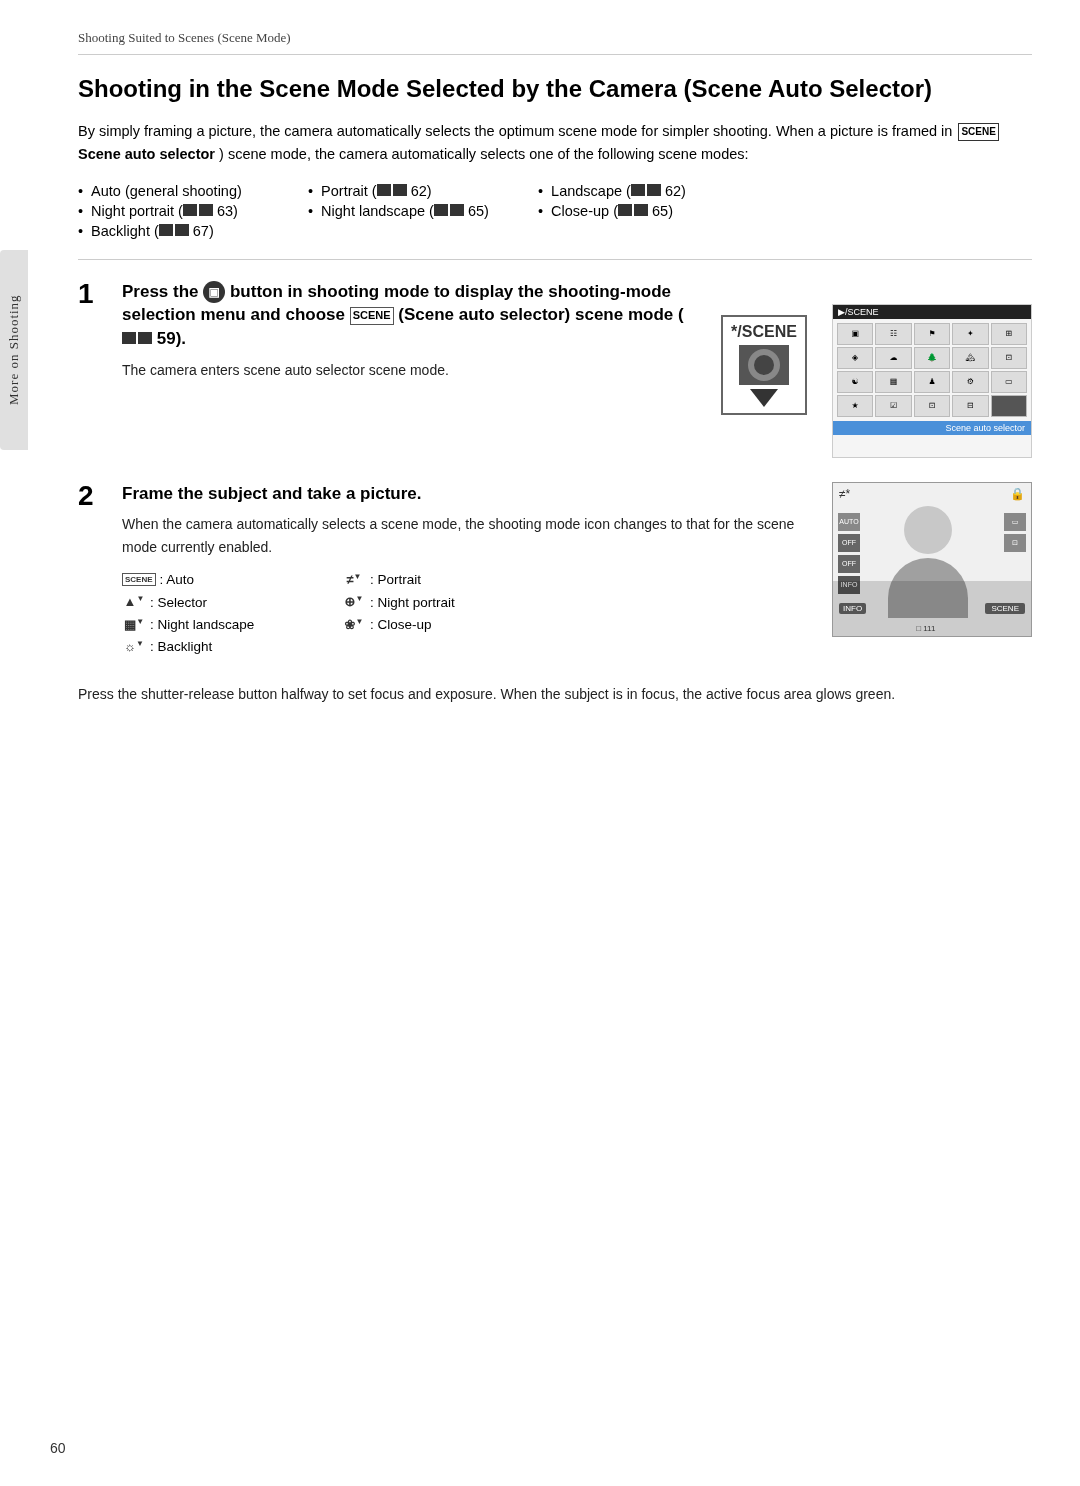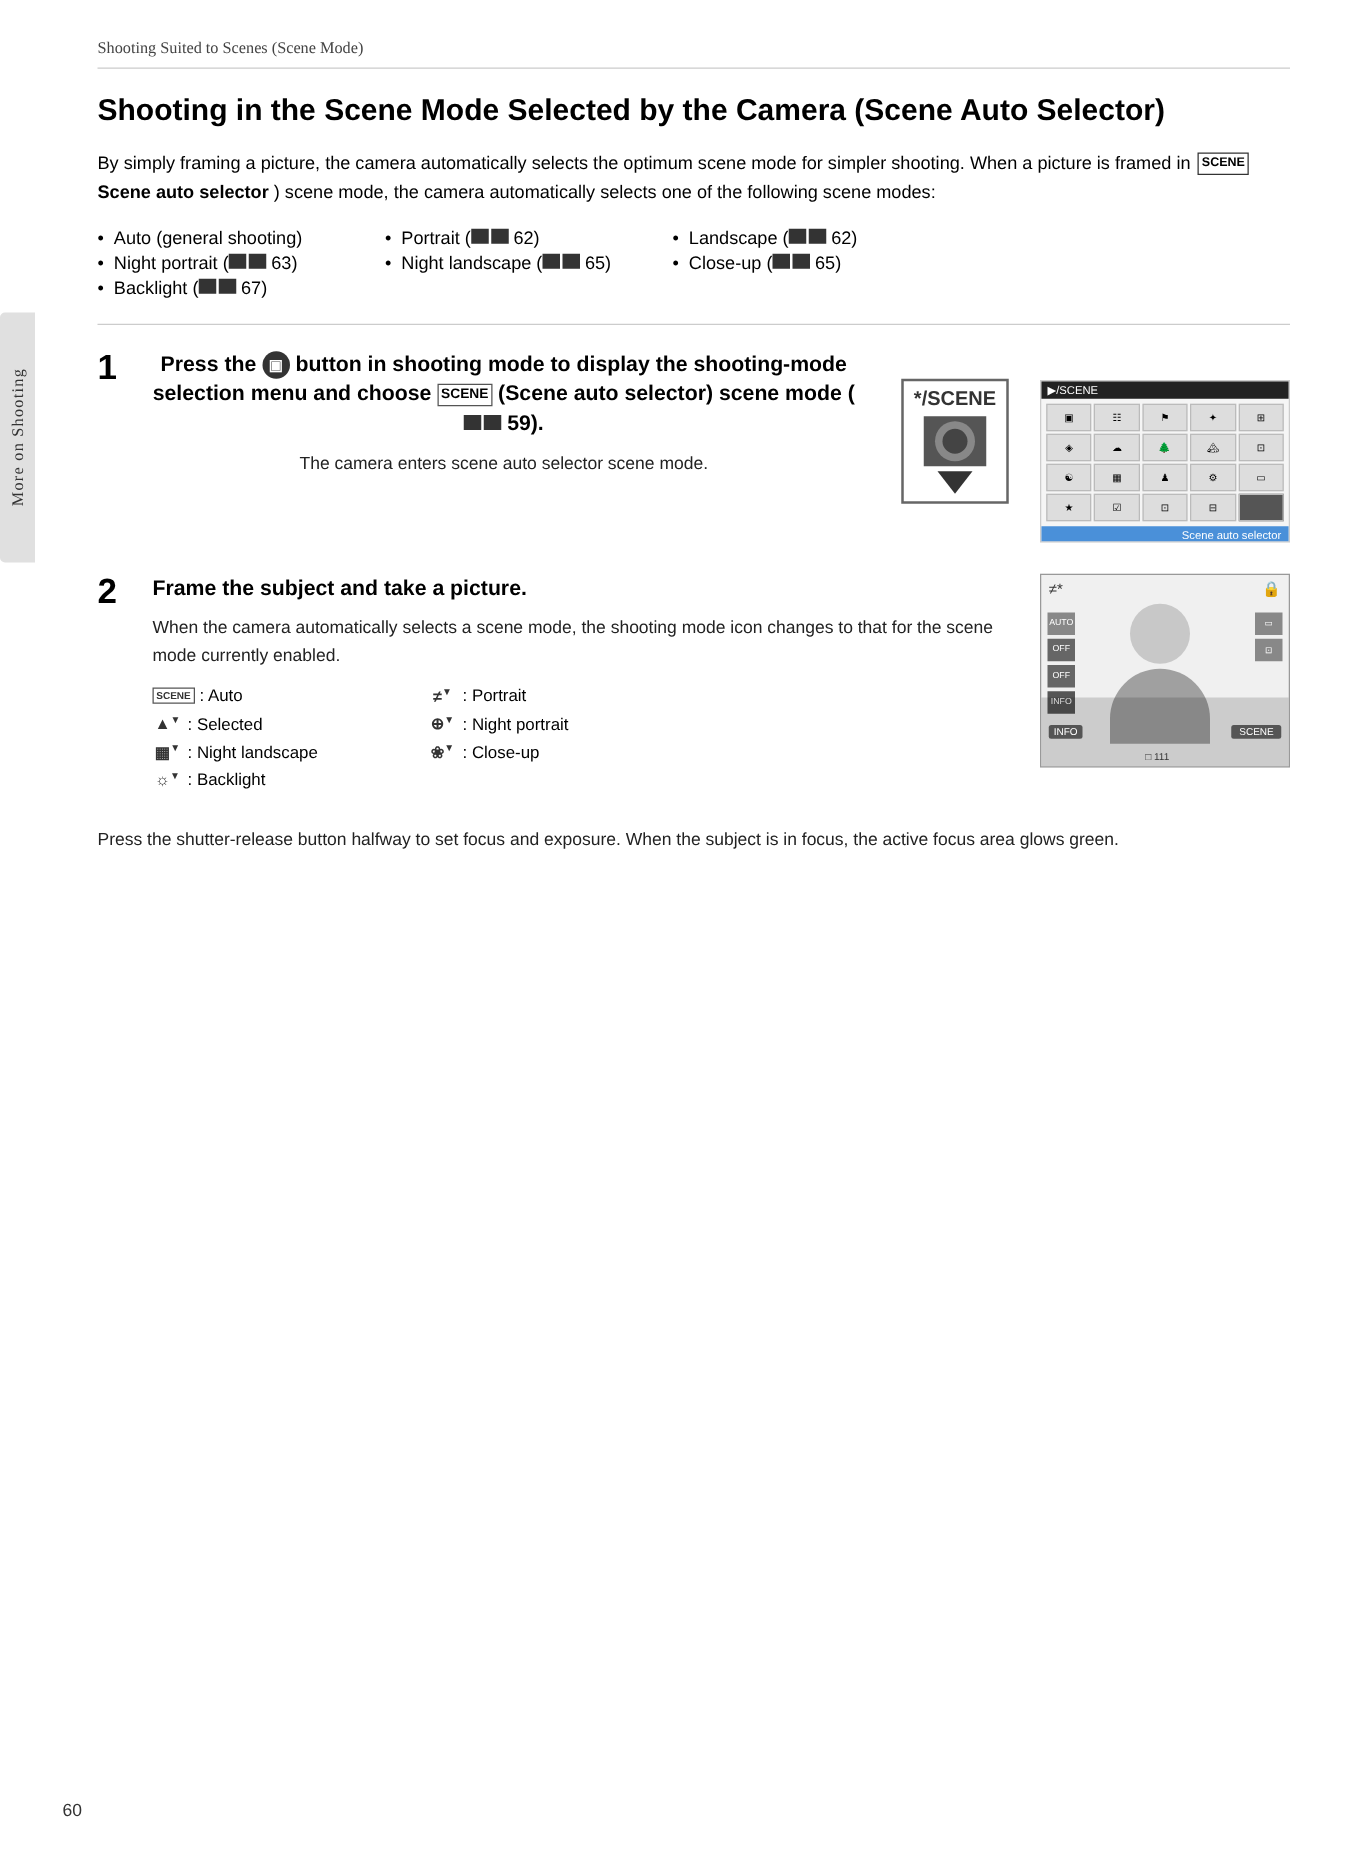--- a/index.html
+++ b/index.html
@@ -100,21 +100,20 @@
       font-size: 28px;
       font-weight: bold;
       font-family: Arial, sans-serif;
       margin-right: 14px;
       line-height: 1;
       min-width: 30px;
     }
 
     .step-content {
       flex: 1;
-      text-align: center;
     }
 
     .step-title {
       font-size: 17px;
       font-weight: bold;
       line-height: 1.4;
       margin-bottom: 8px;
       font-family: Arial, sans-serif;
     }
 
@@ -127,21 +126,21 @@
 
     .step-with-image {
       display: flex;
       align-items: flex-start;
       gap: 20px;
     }
 
     
     .camera-menu-img {
       width: 200px;
-      height: 130px;
+      height: 154px;
       border: 1px solid #ccc;
       background: #f5f5f5;
       display: flex;
       flex-direction: column;
       align-items: center;
       justify-content: flex-start;
       overflow: hidden;
       position: relative;
       margin-top: 24px;
     }
@@ -484,21 +483,21 @@
                 <div class="icon-item">
                   <span class="icon-symbol" style="border:1px solid #555;font-size:8px;padding:1px 2px;font-weight:bold;">SCENE</span>
                   <span>: Auto</span>
                 </div>
                 <div class="icon-item">
                   <span class="icon-symbol" style="font-size:13px;">≠<sup style="font-size:8px;">▼</sup></span>
                   <span>: Portrait</span>
                 </div>
                 <div class="icon-item">
                   <span class="icon-symbol" style="font-size:13px;">▲<sup style="font-size:8px;">▼</sup></span>
-                  <span>: Selected</span>
+                  <span>: Selector</span>
                 </div>
                 <div class="icon-item">
                   <span class="icon-symbol" style="font-size:13px;">⊕<sup style="font-size:8px;">▼</sup></span>
                   <span>: Night portrait</span>
                 </div>
                 <div class="icon-item">
                   <span class="icon-symbol" style="font-size:13px;">▦<sup style="font-size:8px;">▼</sup></span>
                   <span>: Night landscape</span>
                 </div>
                 <div class="icon-item">

